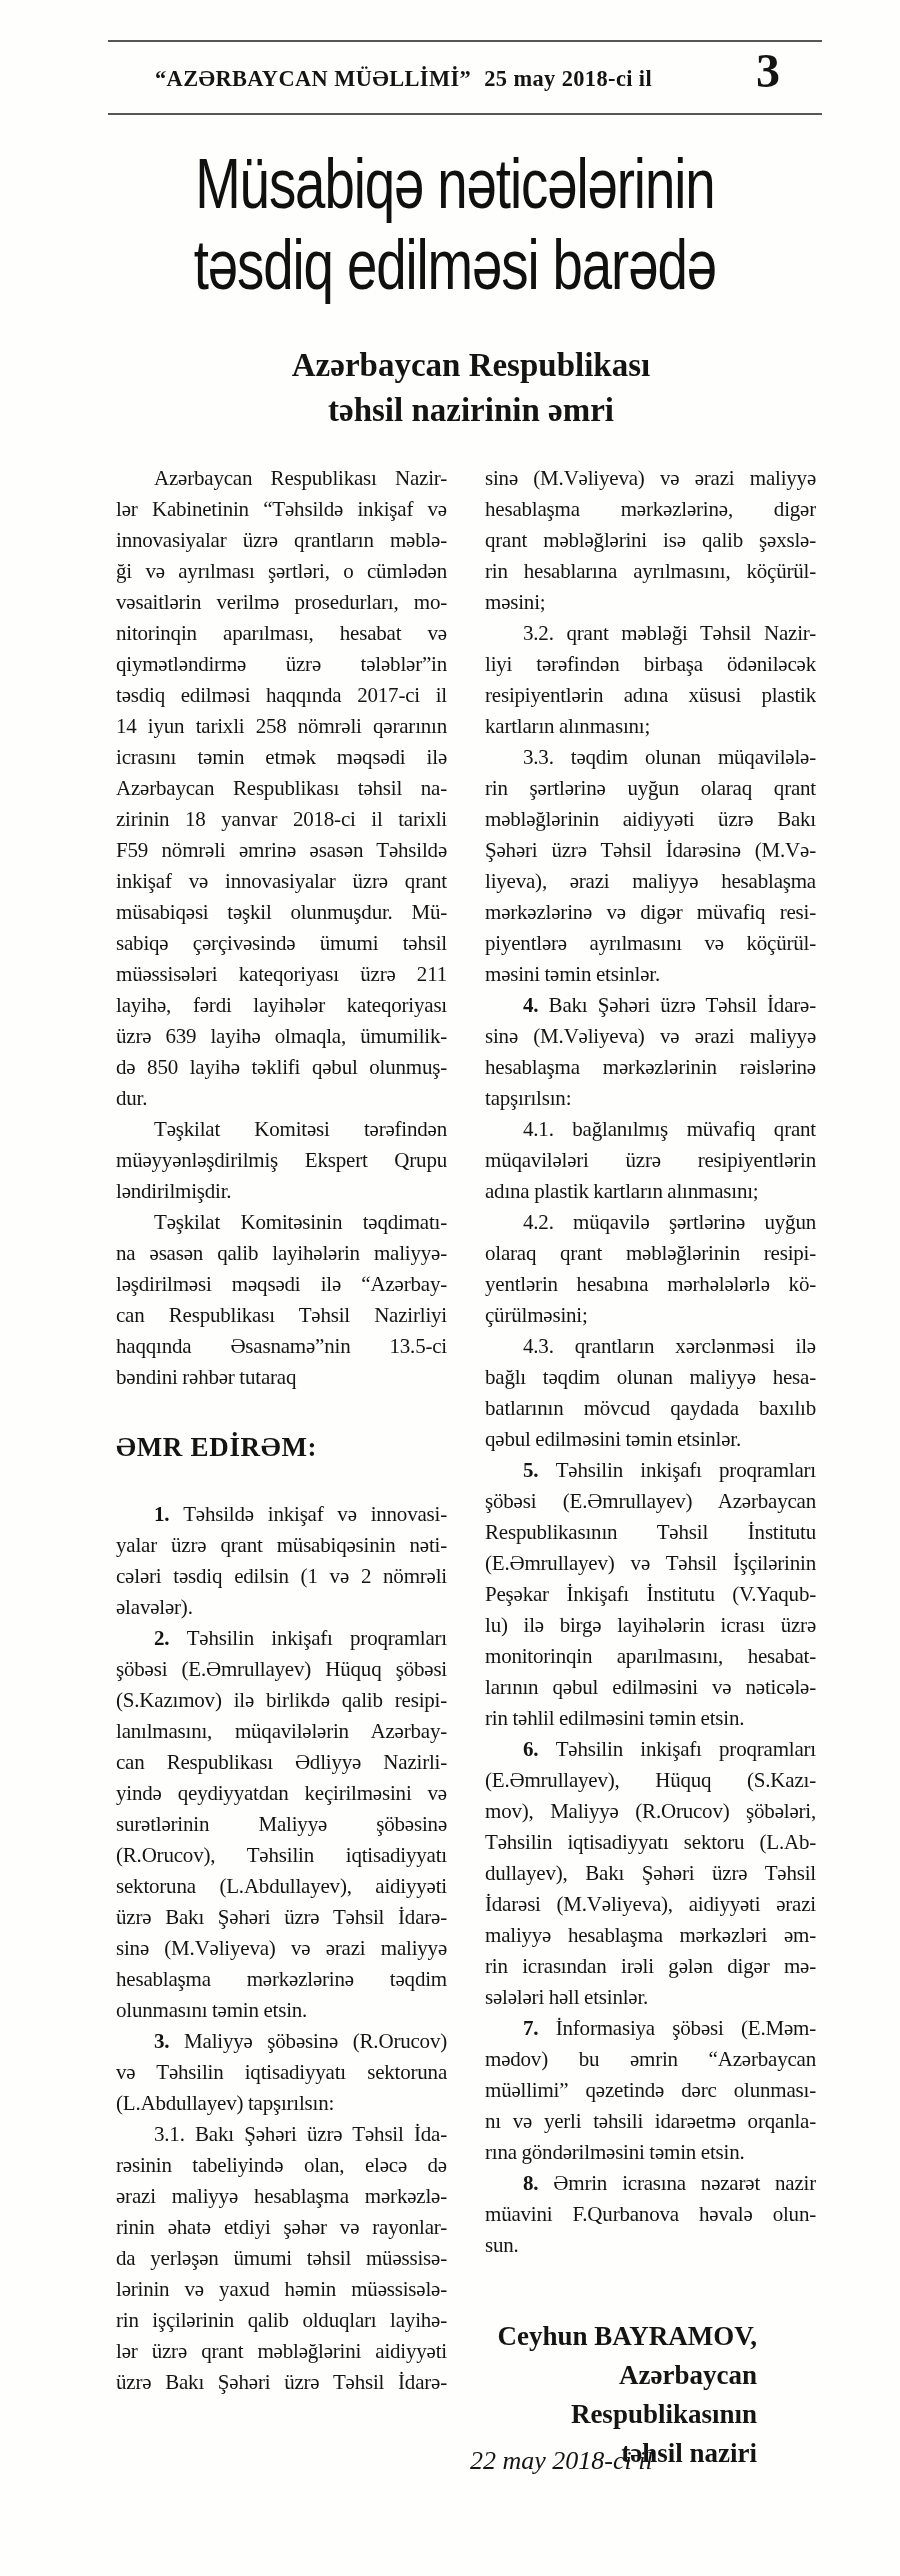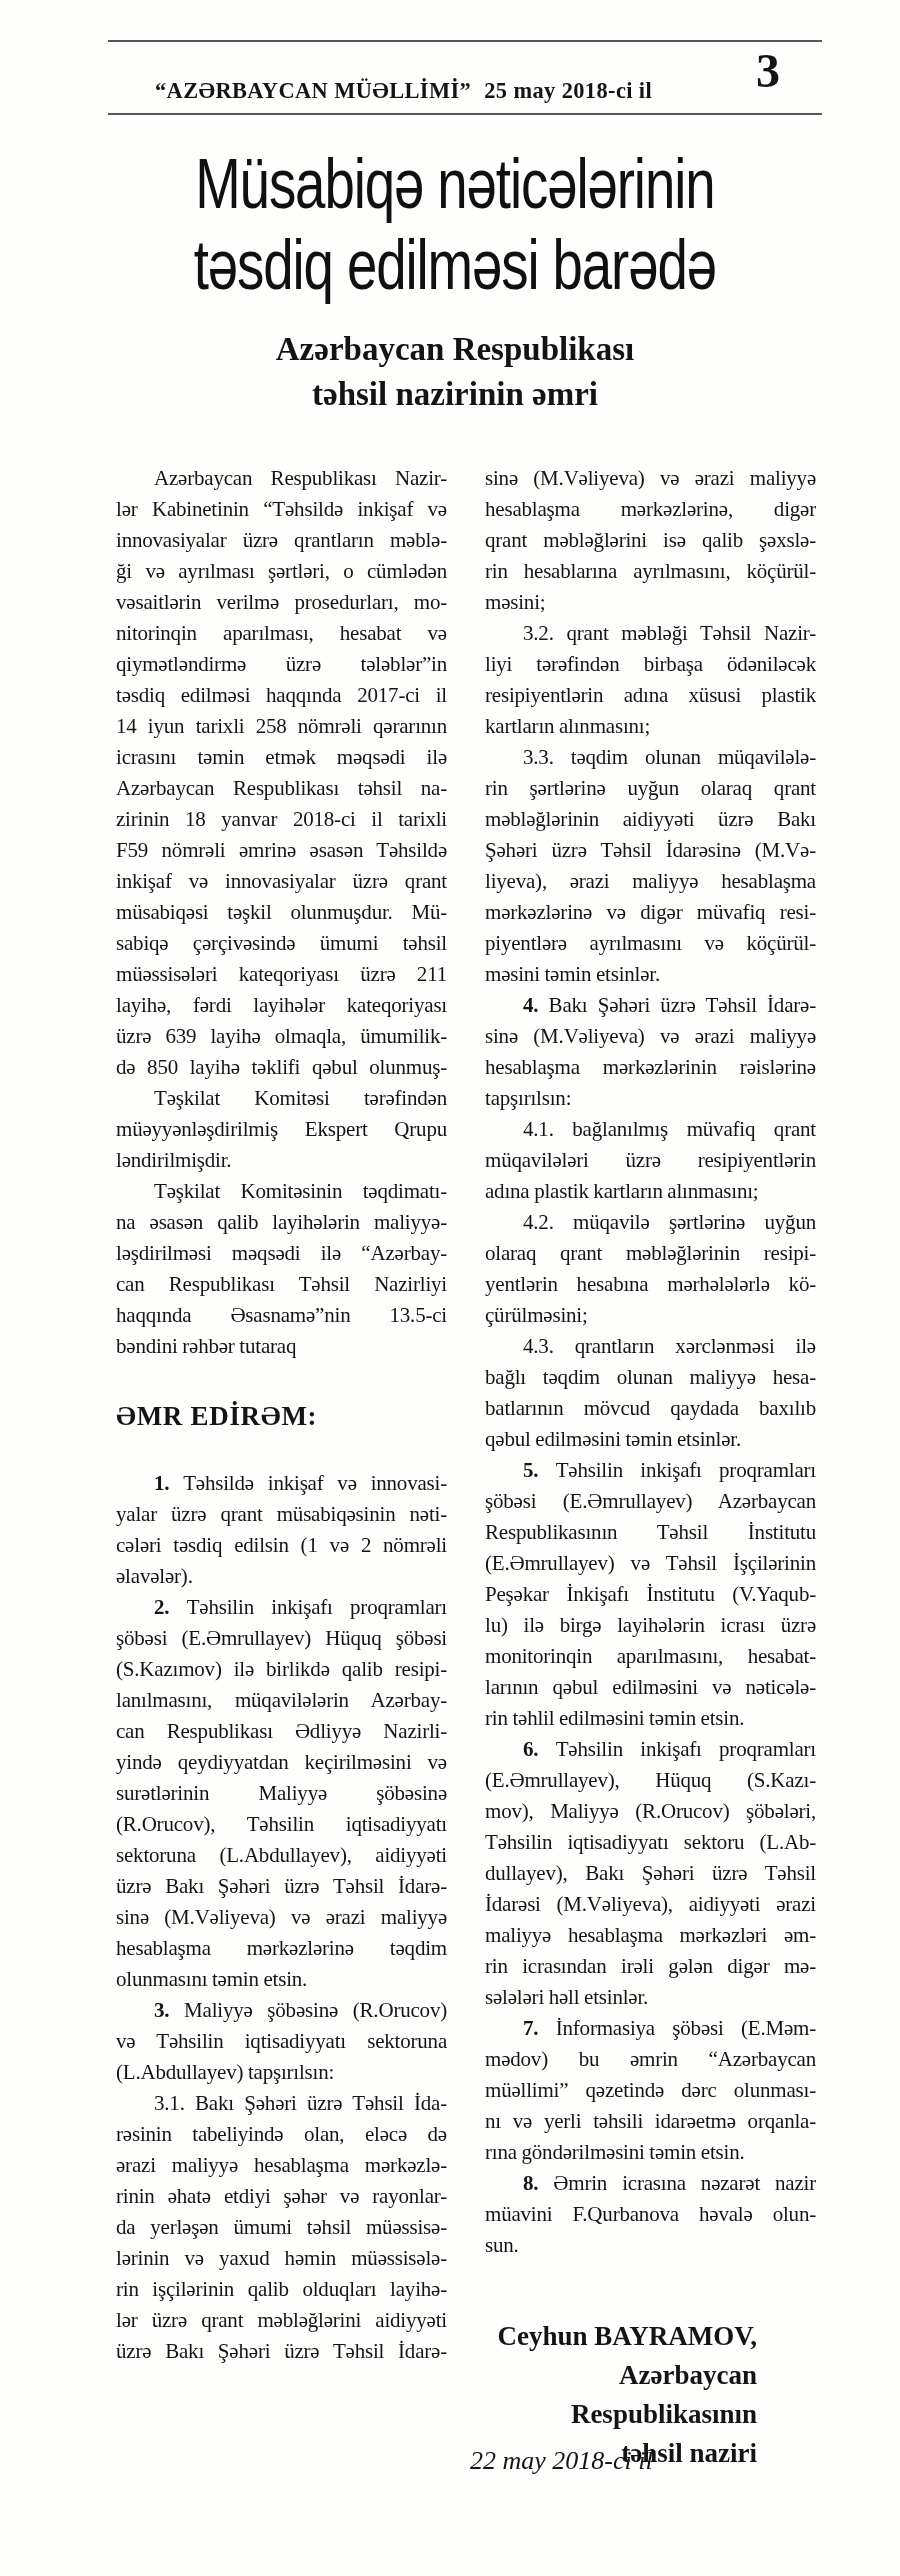--- a/index.html
+++ b/index.html
@@ -6,39 +6,39 @@
   .page {
     position:relative; width:900px; height:2576px;
     background:#fefefd; color:#141414; overflow:hidden;
     font-family:"Liberation Serif","DejaVu Serif",serif;
   }
   .rule { position:absolute; left:108px; width:714px; height:2.2px; background:#3a3a3a; opacity:.85; }
   .rule-top { top:40px; }
   .rule-bottom { top:113px; }
 
   .masthead {
-    position:absolute; top:78px; left:155px;
+    position:absolute; top:66px; left:155px;
     font-weight:bold; font-size:22.4px; letter-spacing:0.4px; white-space:nowrap;
   }
   .masthead .issue-date { margin-left:13px; }
   .page-number {
     position:absolute; top:43px; left:756px;
     font-size:48px; font-weight:bold;
   }
 
   .headline {
     position:absolute; top:144px; left:94px; width:722px; margin:0;
     text-align:center; font-family:"Liberation Sans","DejaVu Sans",sans-serif;
     font-weight:400; font-size:70px; line-height:81px; color:#101010;
   }
   .hl-row { display:block; white-space:nowrap; }
   .hl { display:inline-block; transform:scaleX(0.78); transform-origin:50% 50%; letter-spacing:-1.4px; }
 
   .subtitle {
-    position:absolute; top:327px; left:94px; width:722px; margin:0;
+    position:absolute; top:327px; left:94px; width:722px; margin:16px;
     text-align:center; font-weight:bold; font-size:33px; line-height:45px;
   }
   .subtitle span { display:block; }
 
   .col { position:absolute; top:463px; width:331px; overflow:hidden; }
   .col-left  { left:116px; }
   .col-right { left:485px; }
 
   .para { margin:0; }
   .line {
@@ -104,20 +104,21 @@
         <div class="line">Azərbaycan Respublikası təhsil na-</div>
         <div class="line">zirinin 18 yanvar 2018-ci il tarixli</div>
         <div class="line">F59 nömrəli əmrinə əsasən Təhsildə</div>
         <div class="line">inkişaf və innovasiyalar üzrə qrant</div>
         <div class="line">müsabiqəsi təşkil olunmuşdur. Mü-</div>
         <div class="line">sabiqə çərçivəsində ümumi təhsil</div>
         <div class="line">müəssisələri kateqoriyası üzrə 211</div>
         <div class="line">layihə, fərdi layihələr kateqoriyası</div>
         <div class="line">üzrə 639 layihə olmaqla, ümumilik-</div>
         <div class="line">də 850 layihə təklifi qəbul olunmuş-</div>
+        <div class="line last">dur.</div>
       </div>
       <div class="para">
         <div class="line first">Təşkilat Komitəsi tərəfindən</div>
         <div class="line">müəyyənləşdirilmiş Ekspert Qrupu</div>
         <div class="line last">ləndirilmişdir.</div>
       </div>
       <div class="para">
         <div class="line first">Təşkilat Komitəsinin təqdimatı-</div>
         <div class="line">na əsasən qalib layihələrin maliyyə-</div>
         <div class="line">ləşdirilməsi məqsədi ilə “Azərbay-</div>

